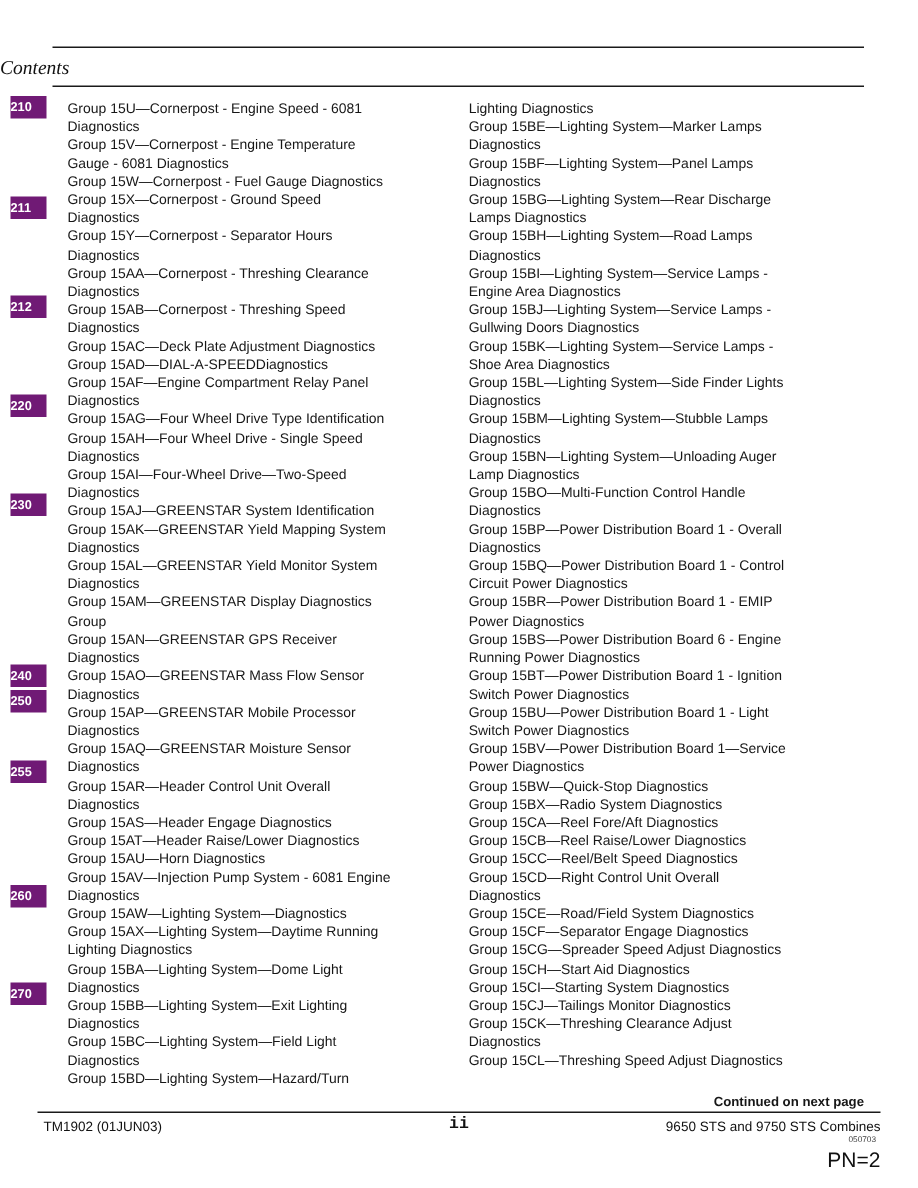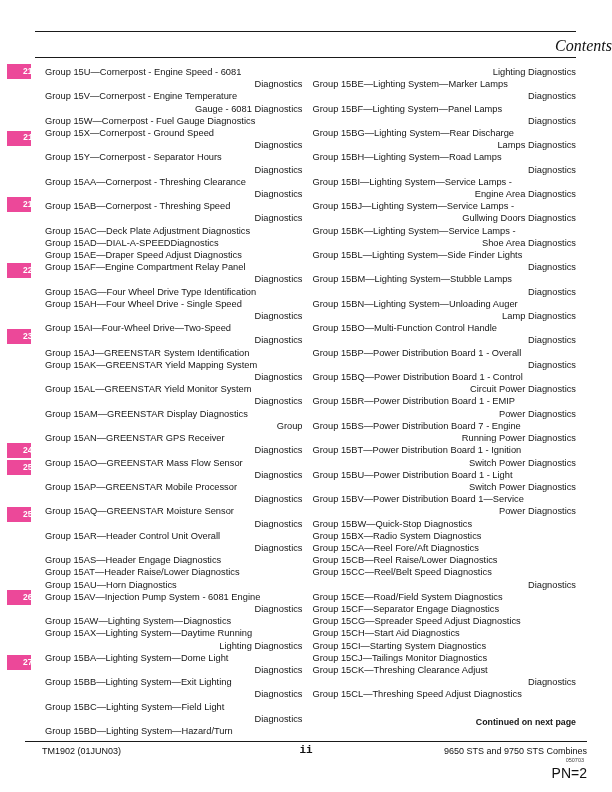--- a/index.html
+++ b/index.html
@@ -16,75 +16,75 @@
     background: #ffffff;
     overflow: hidden;
   }
   .rule { position: absolute; height: 1px; background: #1a1a1a; }
   .rule-top  { left: 35px; width: 541px; top: 31px; }
   .rule-mid  { left: 35px; width: 541px; top: 57px; }
   .rule-foot { left: 25px; width: 562px; top: 741px; }
 
   .page-title {
     position: absolute; top: 37px; left: 0; width: 612px;
-    text-align: right;
+    text-align: left;
     font-family: "Liberation Serif", serif;
     font-style: italic;
-    font-size: 16px;
+    font-size: 13px;
     color: #111;
   }
 
   .columns {
     position: absolute; top: 66px; left: 45px; width: 531px;
     display: flex;
   }
   .col { width: 50%; font-size: 9.3px; line-height: 12.2px; color: #161616; }
   .col-left  { padding-right: 8px; }
   .col-right { padding-left: 2px; }
   .line { white-space: nowrap; }
-  .line.cont { text-align: right; }
+  .line.cont { text-align: left; }
   .continued {
     font-weight: bold;
     font-size: 8.8px;
     text-align: right;
     margin-top: 15px;
   }
 
   .tab {
     position: absolute; left: 7px; width: 24px; height: 15px;
-    background: #ec4899; color: #ffffff;
+    background: #701a75; color: #ffffff;
     font-weight: bold; font-size: 8.5px; line-height: 15px;
-    padding-left: 16px;
+    padding-left: 0;
   }
 
   .footer-row {
     position: absolute; top: 746px; left: 25px; width: 562px;
     font-size: 9px; color: #111;
   }
-  .f-left   { position: absolute; left: 17px; top: 0; }
+  .f-left   { position: absolute; left: 4px; top: 0; }
   .f-center { position: absolute; left: 0; width: 100%; text-align: center;
               font-weight: bold; font-size: 11px; top: -2px; font-family: Liberation Mono, monospace; }
   .f-right  { position: absolute; right: 0; top: 0; }
   .f-code {
     position: absolute; right: 28px; top: 757px;
     font-size: 5.5px; color: #444;
   }
   .f-pn {
     position: absolute; right: 25px; top: 765px;
     font-size: 14px; color: #111;
   }
 </style>
 </head>
 <body>
 
 <div class="page">
 
   <div>
       <div class="tab" style="top: 64px;">210</div>
-      <div class="tab" style="top: 131px; font-family: Liberation Mono, monospace;">211</div>
+      <div class="tab" style="top: 131px;">211</div>
       <div class="tab" style="top: 197px;">212</div>
       <div class="tab" style="top: 263px;">220</div>
       <div class="tab" style="top: 329px;">230</div>
       <div class="tab" style="top: 395px; margin-top: 48px;">240</div>
       <div class="tab" style="top: 460px;">250</div>
       <div class="tab" style="top: 507px;">255</div>
       <div class="tab" style="top: 590px;">260</div>
       <div class="tab" style="top: 655px;">270</div>
     </div>
 
@@ -122,23 +122,20 @@
             <div class="line">Group 15AB—Cornerpost - Threshing Speed</div>
             <div class="line cont">Diagnostics</div>
           </div>
           <div class="entry">
             <div class="line">Group 15AC—Deck Plate Adjustment Diagnostics</div>
           </div>
           <div class="entry">
             <div class="line">Group 15AD—DIAL-A-SPEEDDiagnostics</div>
           </div>
           <div class="entry">
-            <div class="line">Group 15AE—Draper Speed Adjust Diagnostics</div>
-          </div>
-          <div class="entry">
             <div class="line">Group 15AF—Engine Compartment Relay Panel</div>
             <div class="line cont">Diagnostics</div>
           </div>
           <div class="entry">
             <div class="line">Group 15AG—Four Wheel Drive Type Identification</div>
           </div>
           <div class="entry">
             <div class="line">Group 15AH—Four Wheel Drive - Single Speed</div>
             <div class="line cont">Diagnostics</div>
           </div>
@@ -273,21 +270,21 @@
           </div>
           <div class="entry">
             <div class="line">Group 15BQ—Power Distribution Board 1 - Control</div>
             <div class="line cont">Circuit Power Diagnostics</div>
           </div>
           <div class="entry">
             <div class="line">Group 15BR—Power Distribution Board 1 - EMIP</div>
             <div class="line cont">Power Diagnostics</div>
           </div>
           <div class="entry">
-            <div class="line">Group 15BS—Power Distribution Board 7 - Engine</div>
+            <div class="line">Group 15BS—Power Distribution Board 6 - Engine</div>
             <div class="line cont">Running Power Diagnostics</div>
           </div>
           <div class="entry">
             <div class="line">Group 15BT—Power Distribution Board 1 - Ignition</div>
             <div class="line cont">Switch Power Diagnostics</div>
           </div>
           <div class="entry">
             <div class="line">Group 15BU—Power Distribution Board 1 - Light</div>
             <div class="line cont">Switch Power Diagnostics</div>
           </div>
@@ -304,20 +301,21 @@
           <div class="entry">
             <div class="line">Group 15CA—Reel Fore/Aft Diagnostics</div>
           </div>
           <div class="entry">
             <div class="line">Group 15CB—Reel Raise/Lower Diagnostics</div>
           </div>
           <div class="entry">
             <div class="line">Group 15CC—Reel/Belt Speed Diagnostics</div>
           </div>
           <div class="entry">
+            <div class="line">Group 15CD—Right Control Unit Overall</div>
             <div class="line cont">Diagnostics</div>
           </div>
           <div class="entry">
             <div class="line">Group 15CE—Road/Field System Diagnostics</div>
           </div>
           <div class="entry">
             <div class="line">Group 15CF—Separator Engage Diagnostics</div>
           </div>
           <div class="entry">
             <div class="line">Group 15CG—Spreader Speed Adjust Diagnostics</div>

